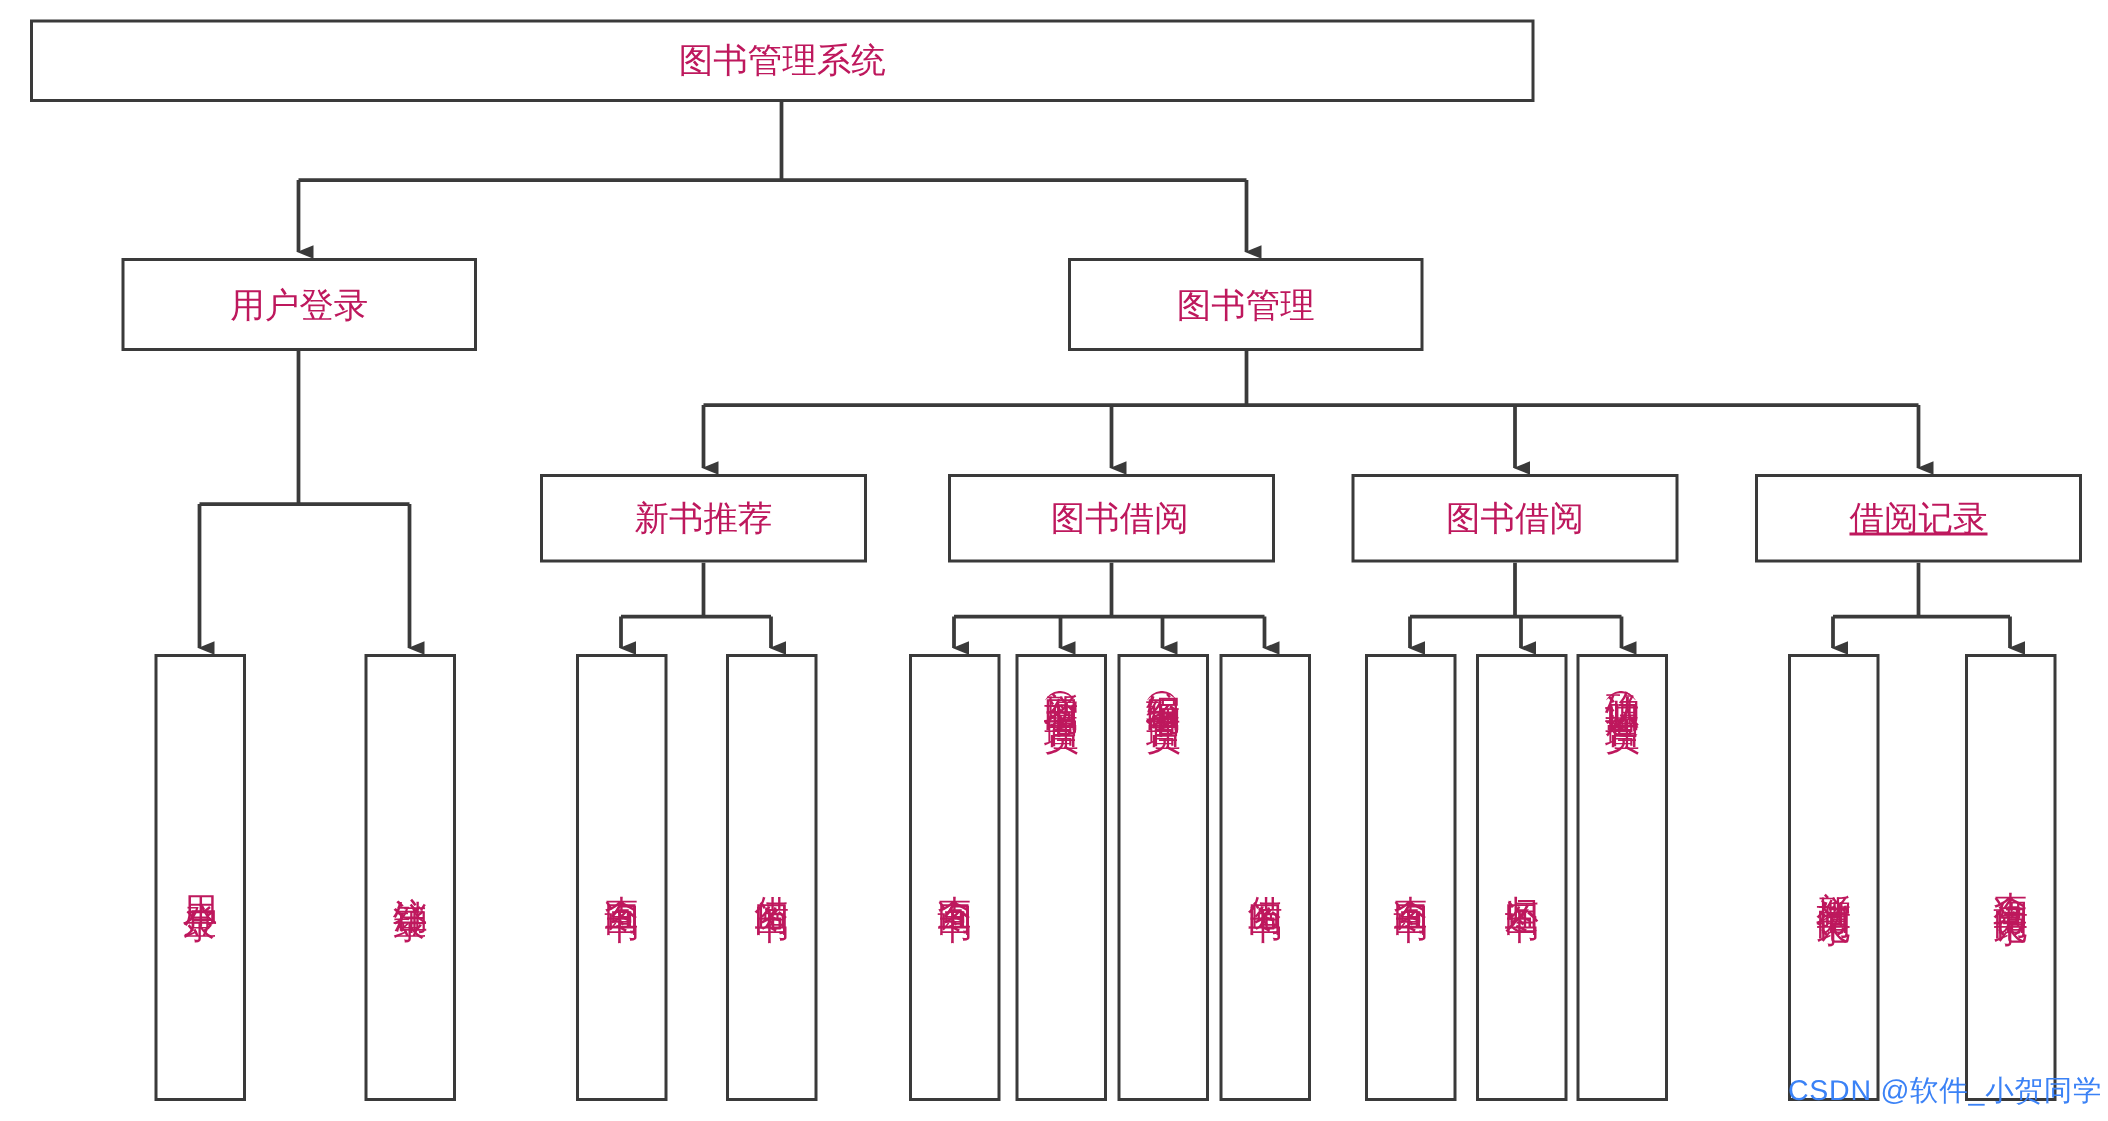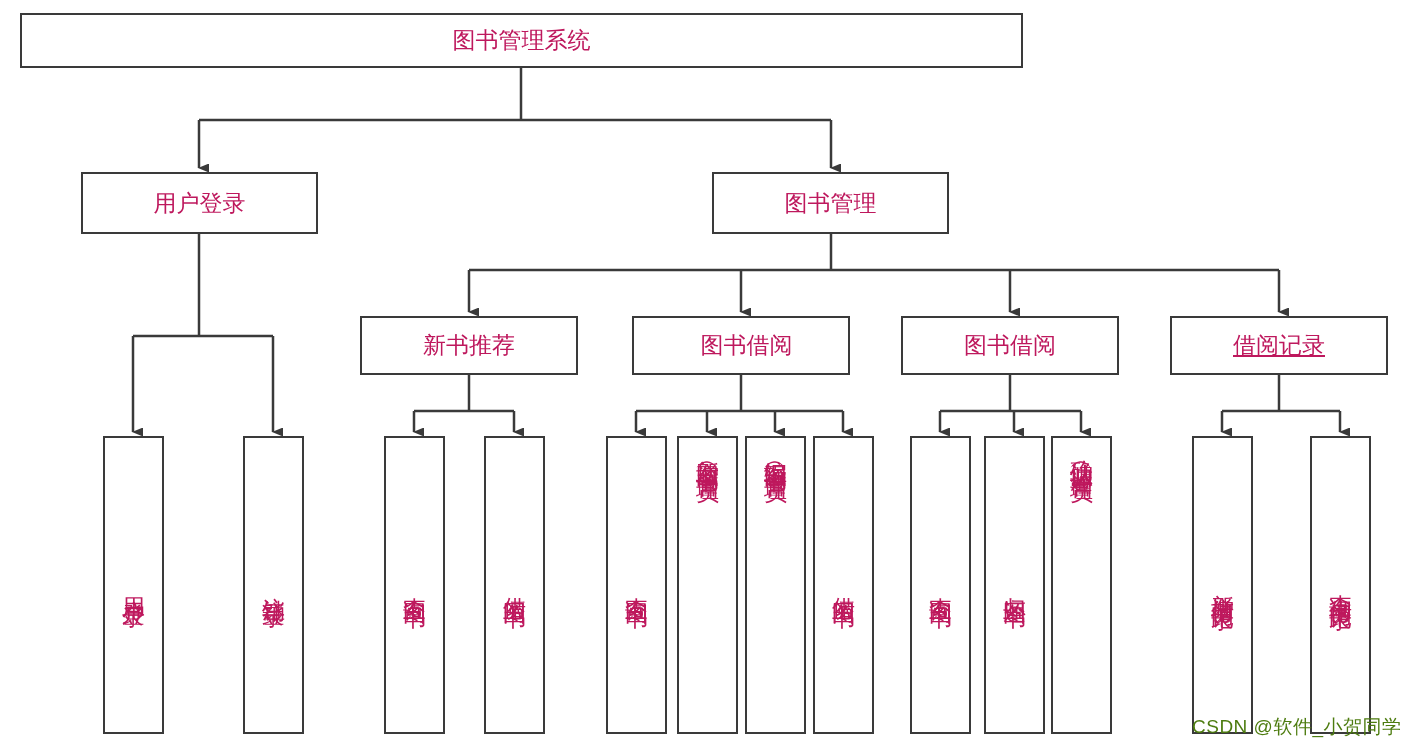--- a/index.html
+++ b/index.html
@@ -60,21 +60,21 @@
   }
   .node.v.mid .vtext {
     
   }
   .node.v.mid {
     align-items: center;
     padding-top: 0;
   }
   .watermark {
     position: absolute;
-    color: #4d7c0f;
+    color: #3b82f6;
     font-size: 19px;
     white-space: nowrap;
     letter-spacing: 0.5px;
   }
 </style>
 </head>
 <body>
 
 <div id="canvas">
 

